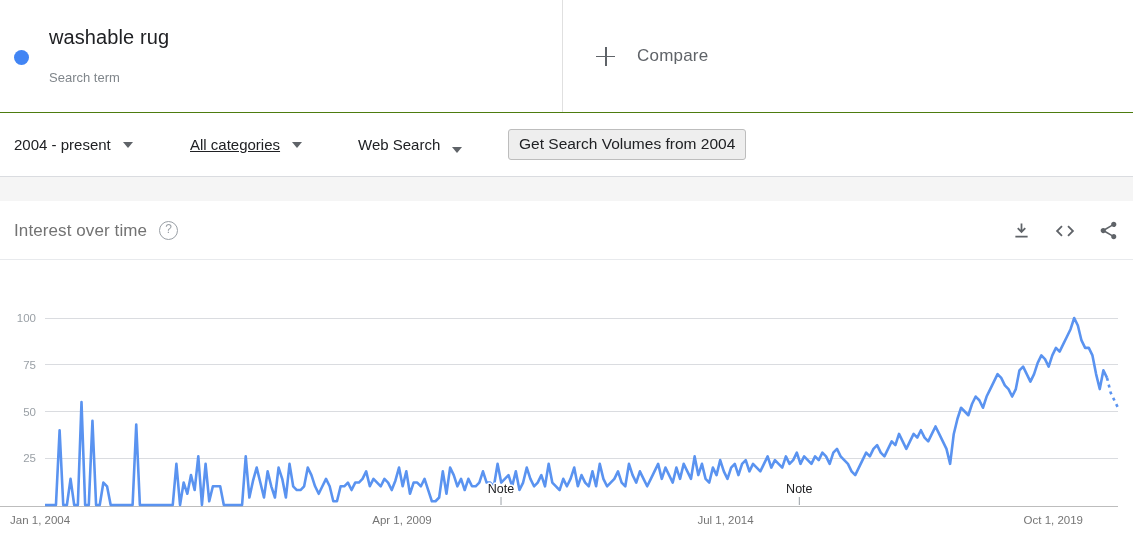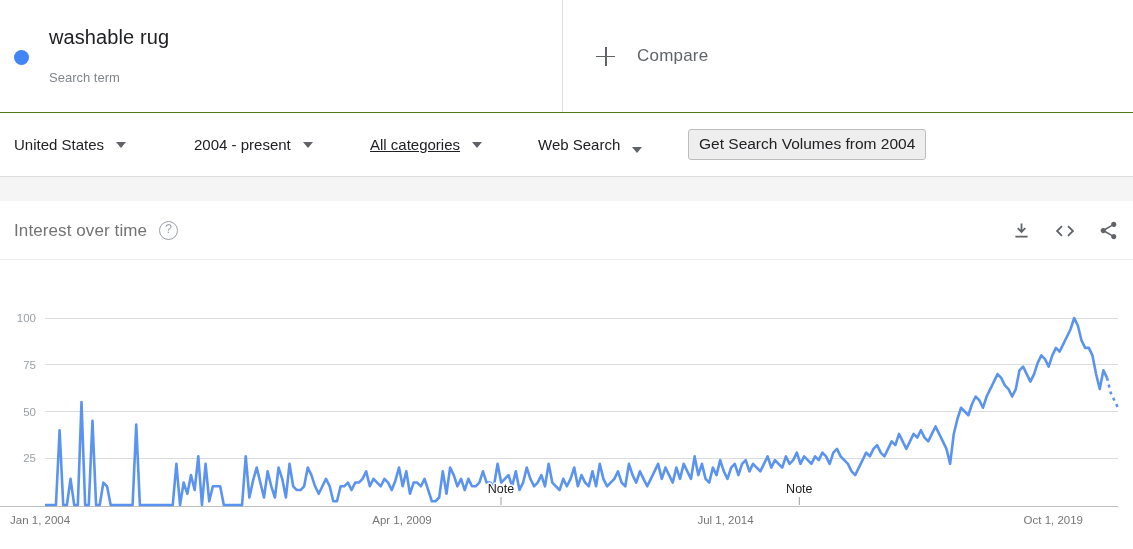--- a/index.html
+++ b/index.html
@@ -204,24 +204,20 @@
       <div class="term-sub">Search term</div>
     </div>
   </div>
   <div class="compare-cell">
     <div class="plus-icon"></div>
     <div class="compare-label">Compare</div>
   </div>
 </div>
 
 <div class="filter-row">
-  <div class="filter f-country">
-    <span>United States</span>
-    <span class="caret"></span>
-  </div>
   <div class="filter f-time">
     <span>2004 - present</span>
     <span class="caret"></span>
   </div>
   <div class="filter f-cat">
     <span>All categories</span>
     <span class="caret"></span>
   </div>
   <div class="filter f-type">
     <span>Web Search</span>

